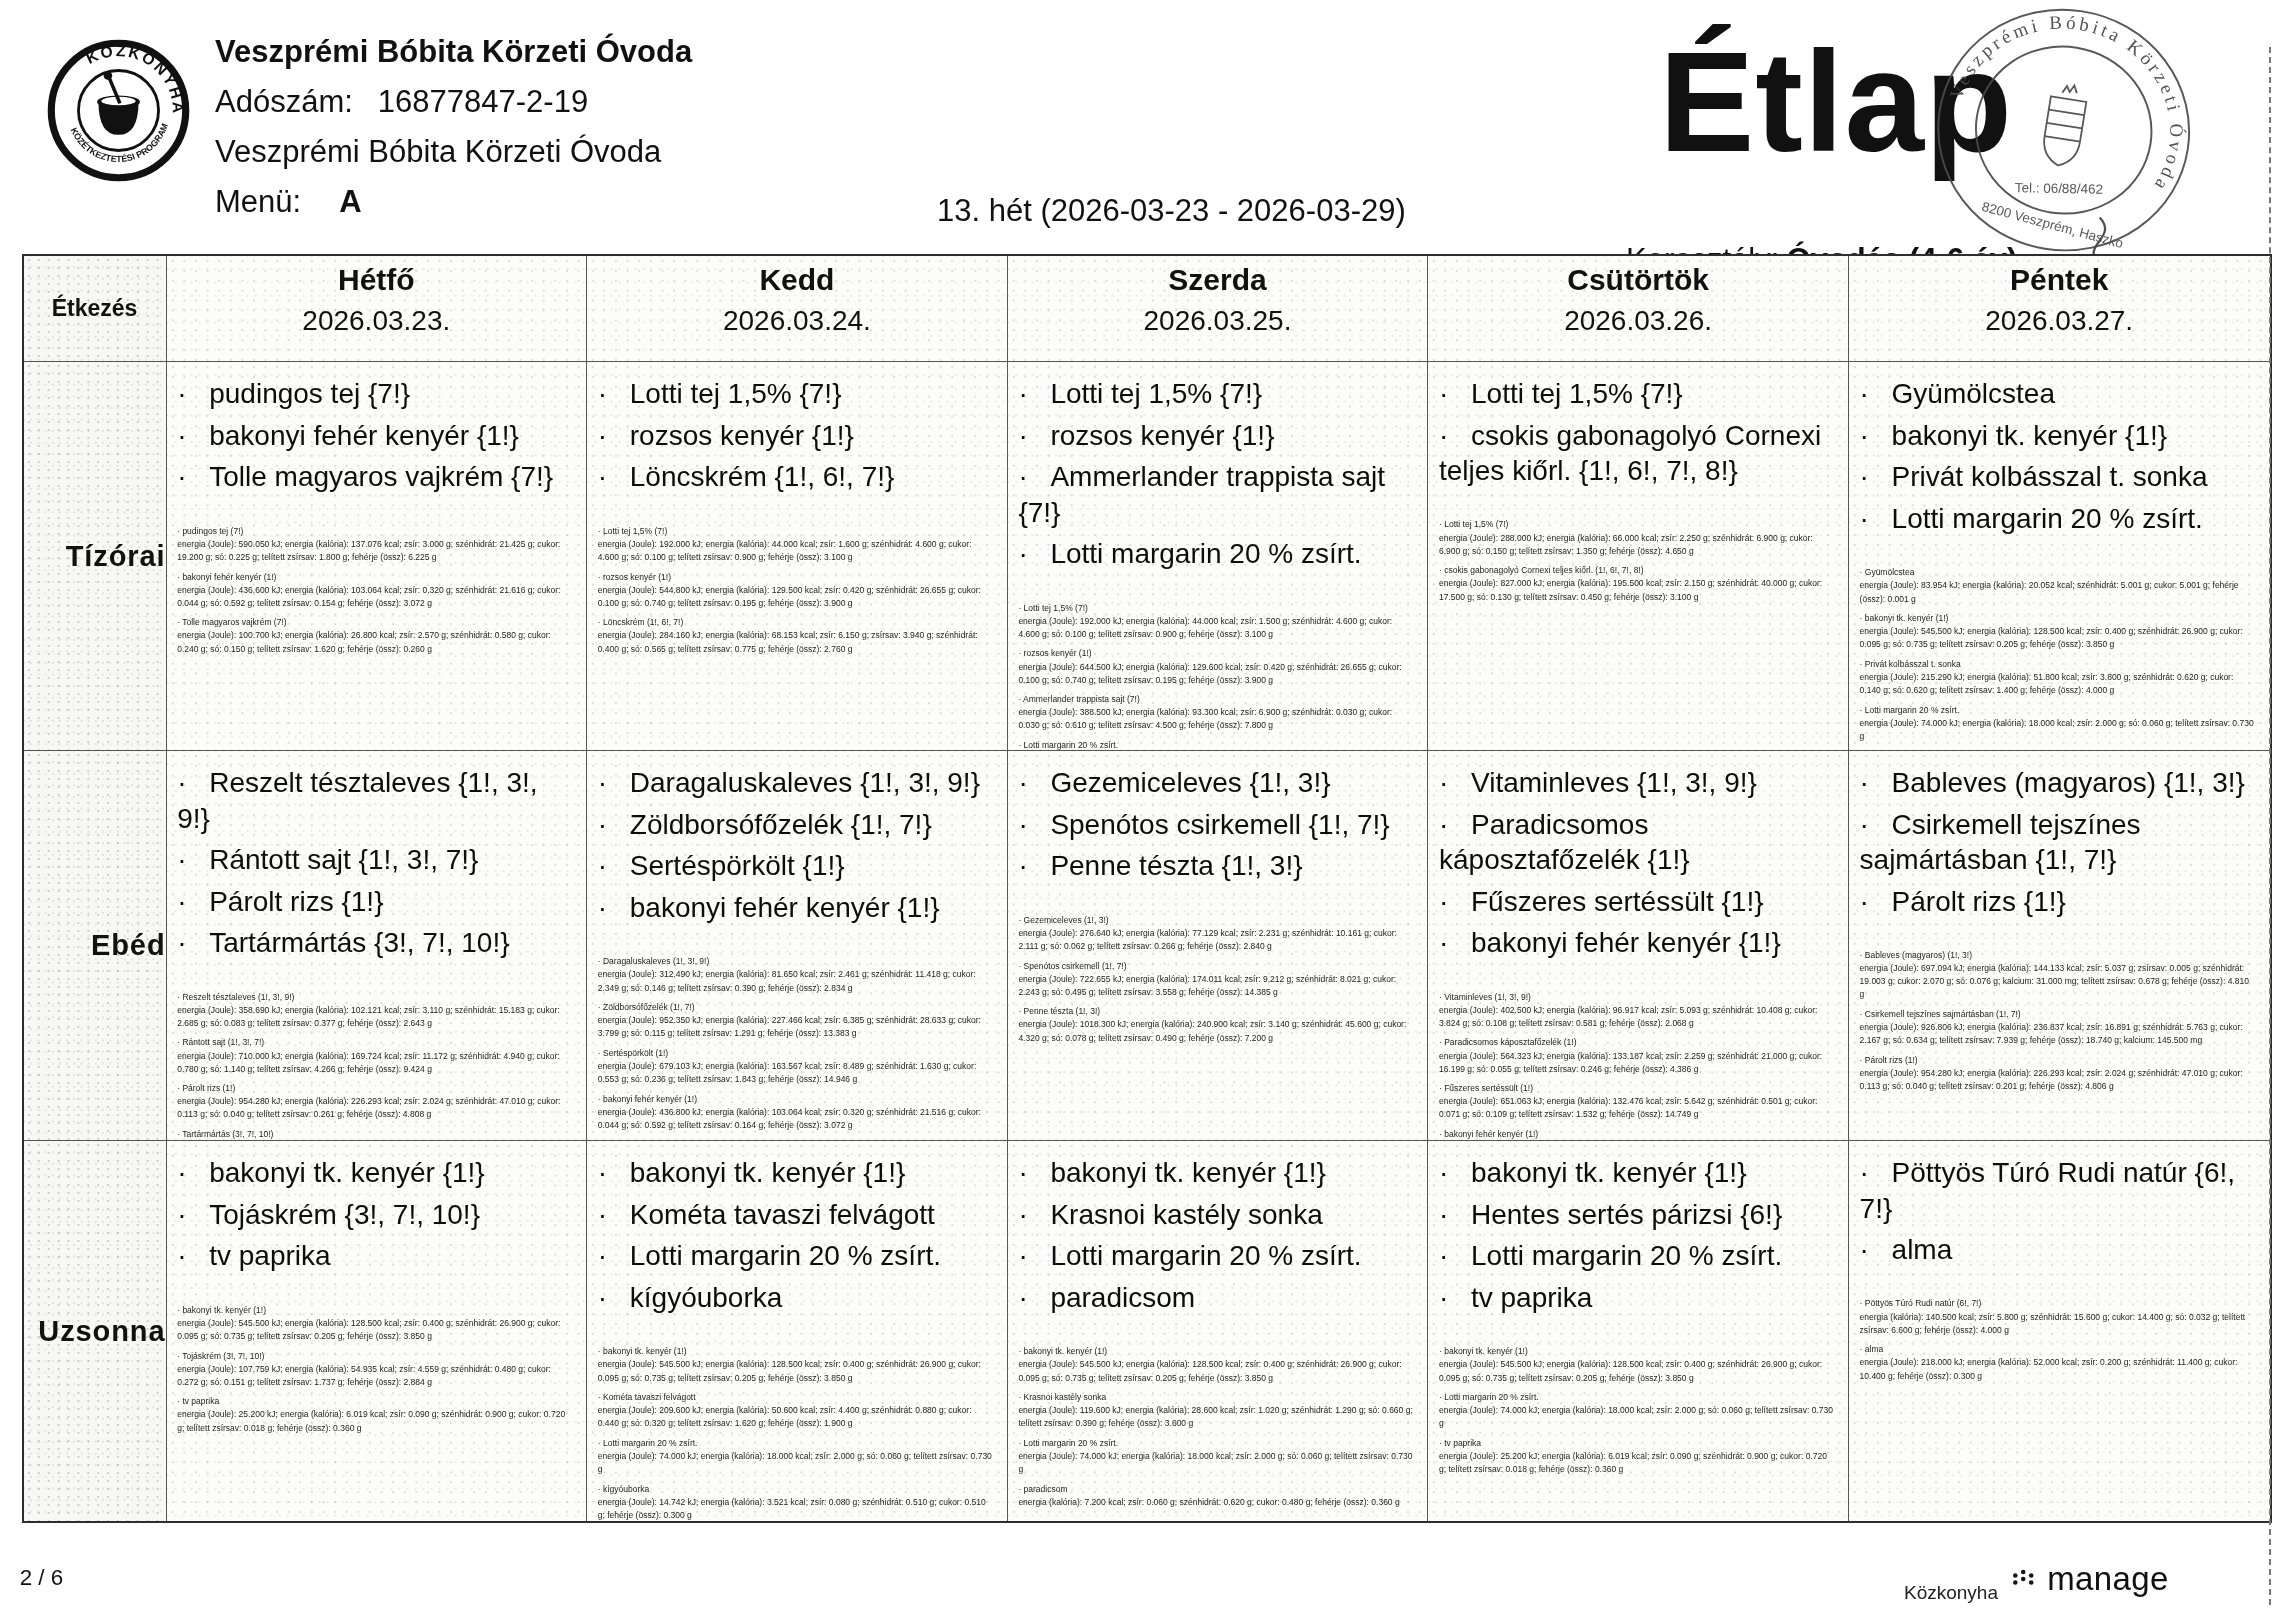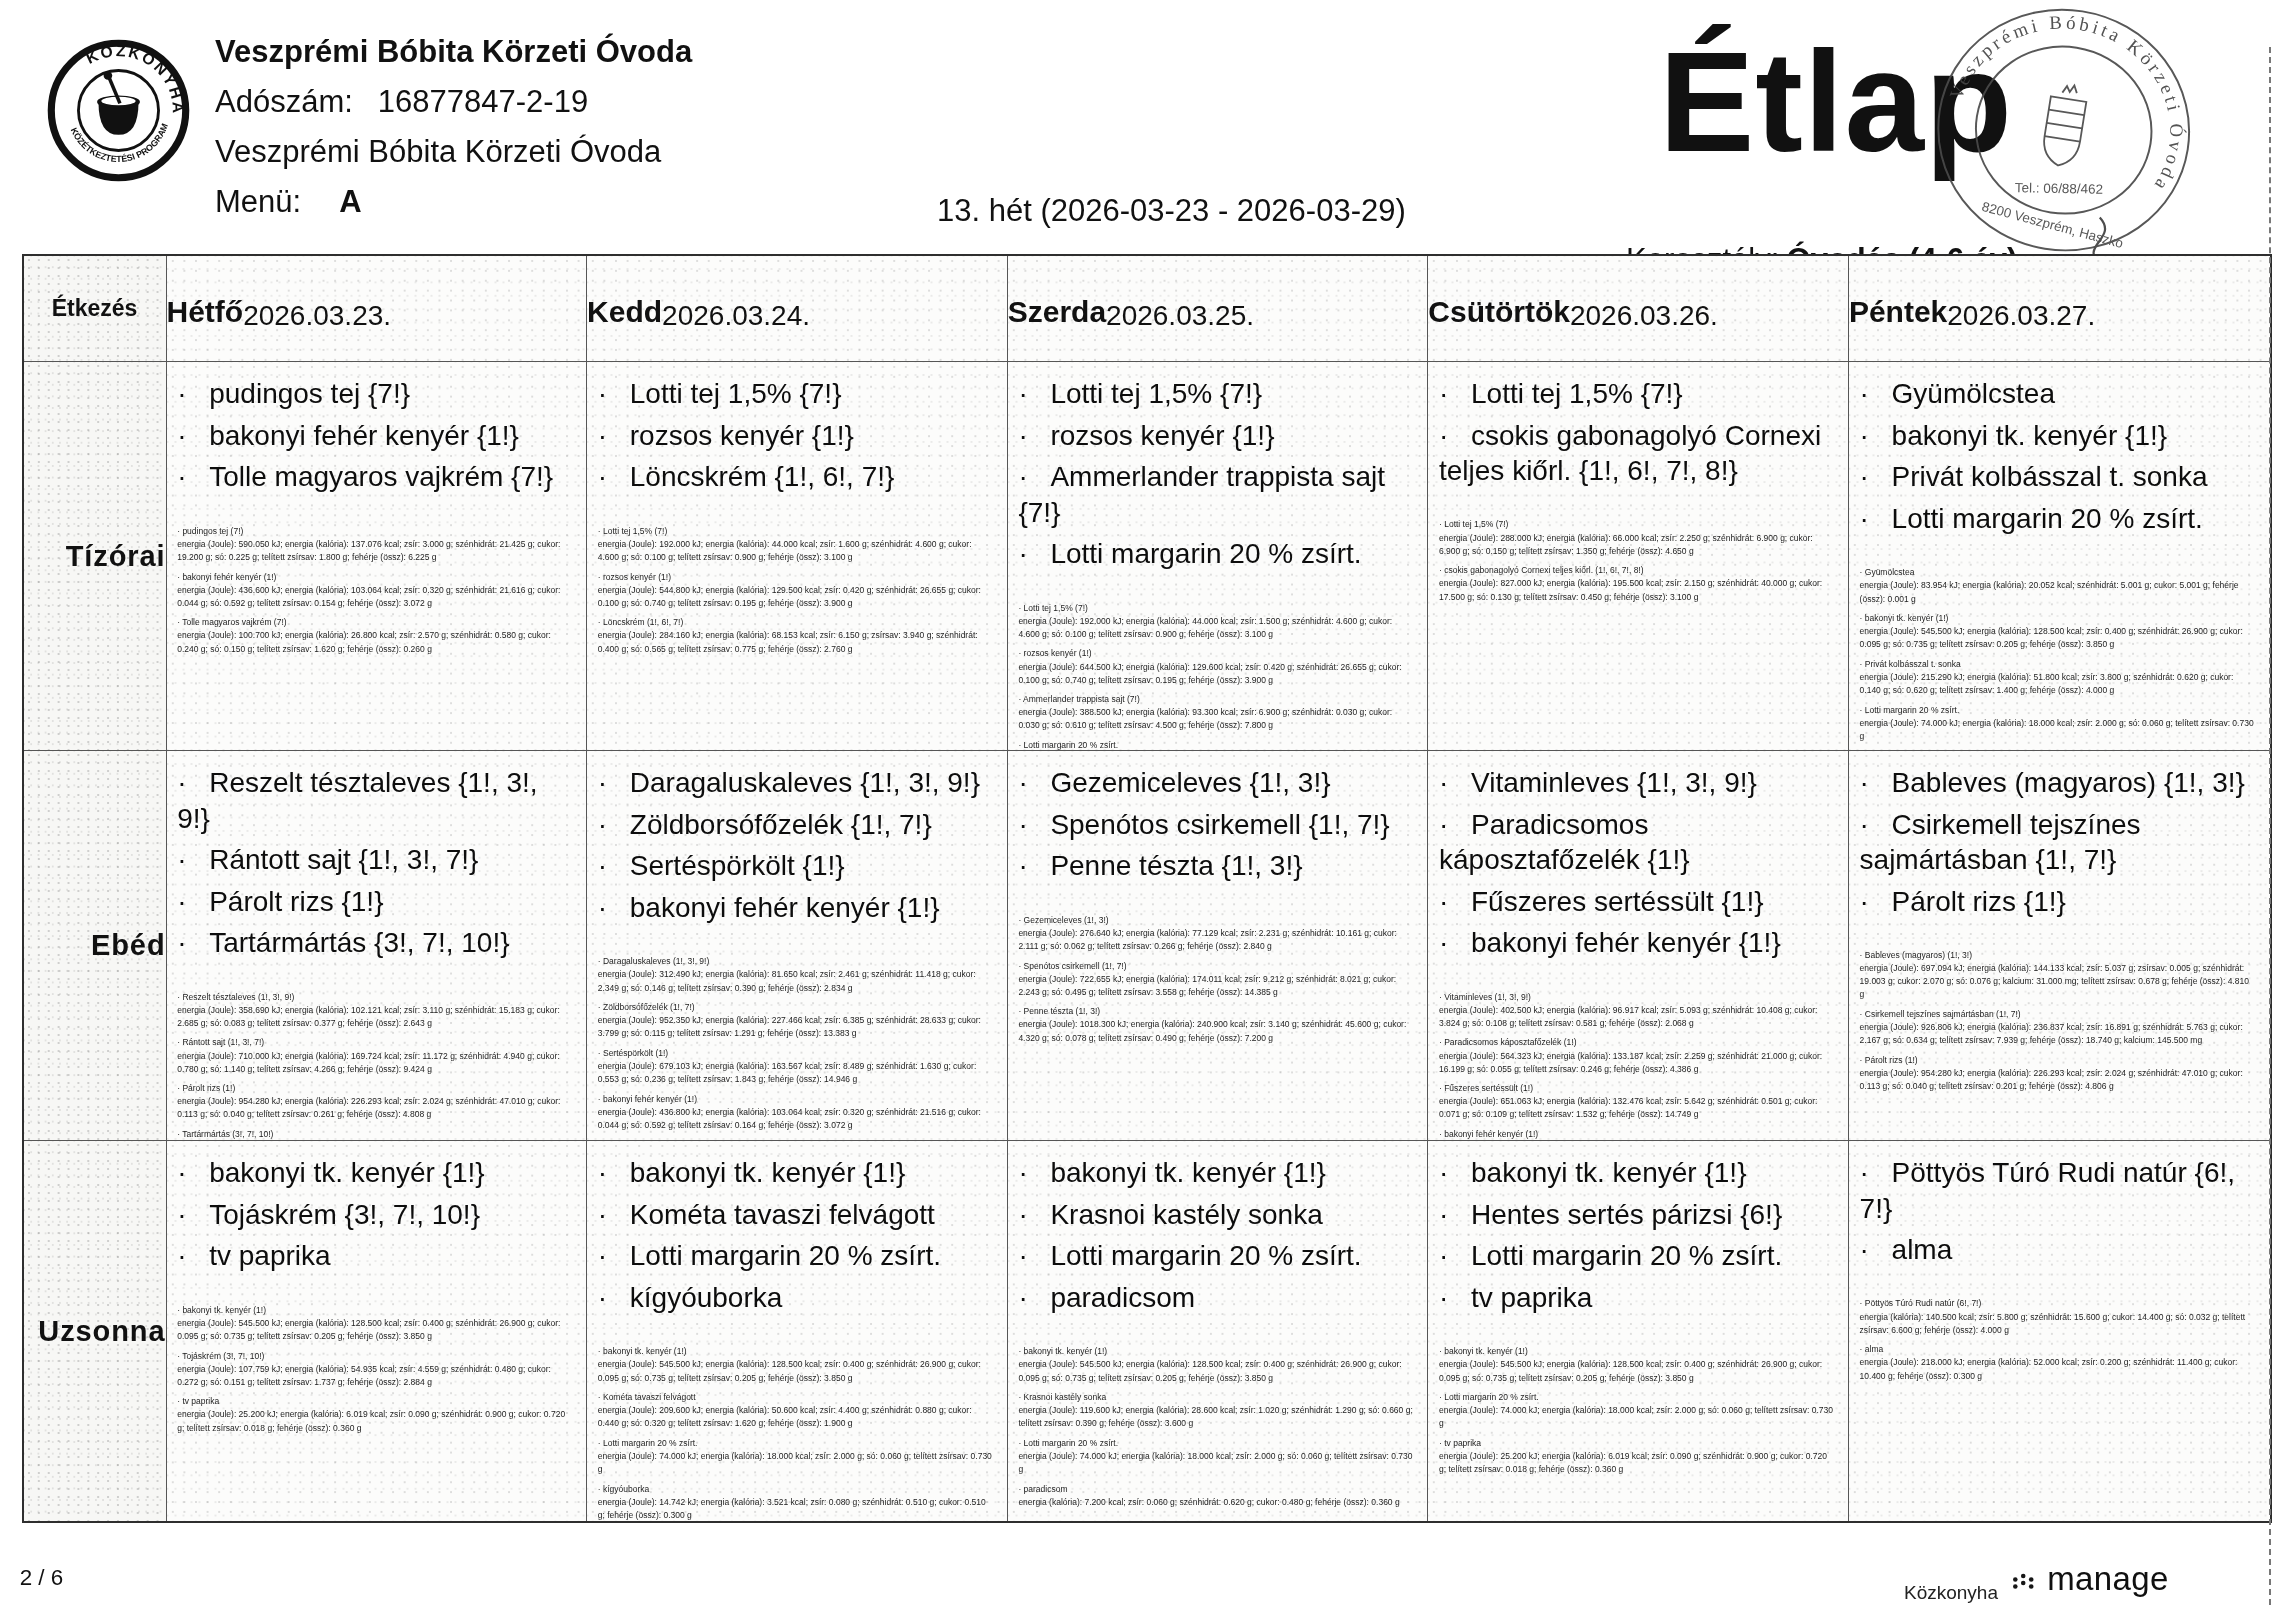--- a/index.html
+++ b/index.html
@@ -27,34 +27,34 @@
           radial-gradient(rgba(0,0,0,.12) 0.8px, transparent 0.9px) 0 0/11.6px 9.9px,
           radial-gradient(rgba(0,0,0,.07) 0.7px, transparent 0.8px) 4.5px 6.3px/8px 13.4px,
           #fcfcfb;}
   .cell.lastcol{border-right:none;}
   .cell.lastrow{border-bottom:none;}
   .headcol{background:
           radial-gradient(rgba(0,0,0,.16) 0.9px, transparent 1px) 0 0/9.9px 8px,
           radial-gradient(rgba(0,0,0,.09) 0.7px, transparent 0.8px) 3.6px 5.4px/7.2px 11.6px,
           #f7f7f5;}
   .corner{display:flex;align-items:center;justify-content:center;font-weight:700;font-size:23px;}
-  .day-head{display:flex;flex-direction:row;align-items:center;justify-content:flex-start;padding-top:7.2px;}
+  .day-head{display:flex;flex-direction:column;align-items:center;justify-content:flex-start;padding-top:7.2px;}
   .day-name{font-size:30px;font-weight:700;}
   .day-date{font-size:28px;margin-top:8px;}
   .meal-label{display:flex;align-items:center;justify-content:flex-end;font-weight:700;font-size:29px;letter-spacing:0.9px;}
   .menu-cell{padding:14.3px 9px 7.2px 10.7px;}
   .dish{font-size:28px;line-height:1.26;margin-bottom:6.3px;color:#0d0d0d;}
   .blt{display:inline-block;width:32px;}
   .nutrition{margin-top:30px;padding-right:5.4px;}
   .nut{margin-bottom:6.3px;}
   .nut-name,.nut-detail{font-size:8.5px;line-height:1.55;color:#1c1c1c;}
   
   .page-num{position:absolute;left:19.7px;top:1565px;font-size:22.4px;}
   .brand{position:absolute;left:1904px;top:1582px;font-size:19px;color:#222;}
-  .manage{position:absolute;left:2010px;top:1560px;display:flex;align-items:flex-end;gap:7.2px;}
+  .manage{position:absolute;left:2010px;top:1560px;display:flex;align-items:center;gap:7.2px;}
   .manage-text{font-size:33px;color:#101010;letter-spacing:0.4px;}
   .scan-edge{position:absolute;left:2269px;top:47px;height:1558px;border-left:2.7px dashed #777;}
 </style>
 </head>
 <body>
 
 <div class="page">
 
   <svg class="logo" viewBox="0 0 100 100">
     <circle cx="50" cy="50" r="47" fill="#fff" stroke="#111" stroke-width="5"></circle>

